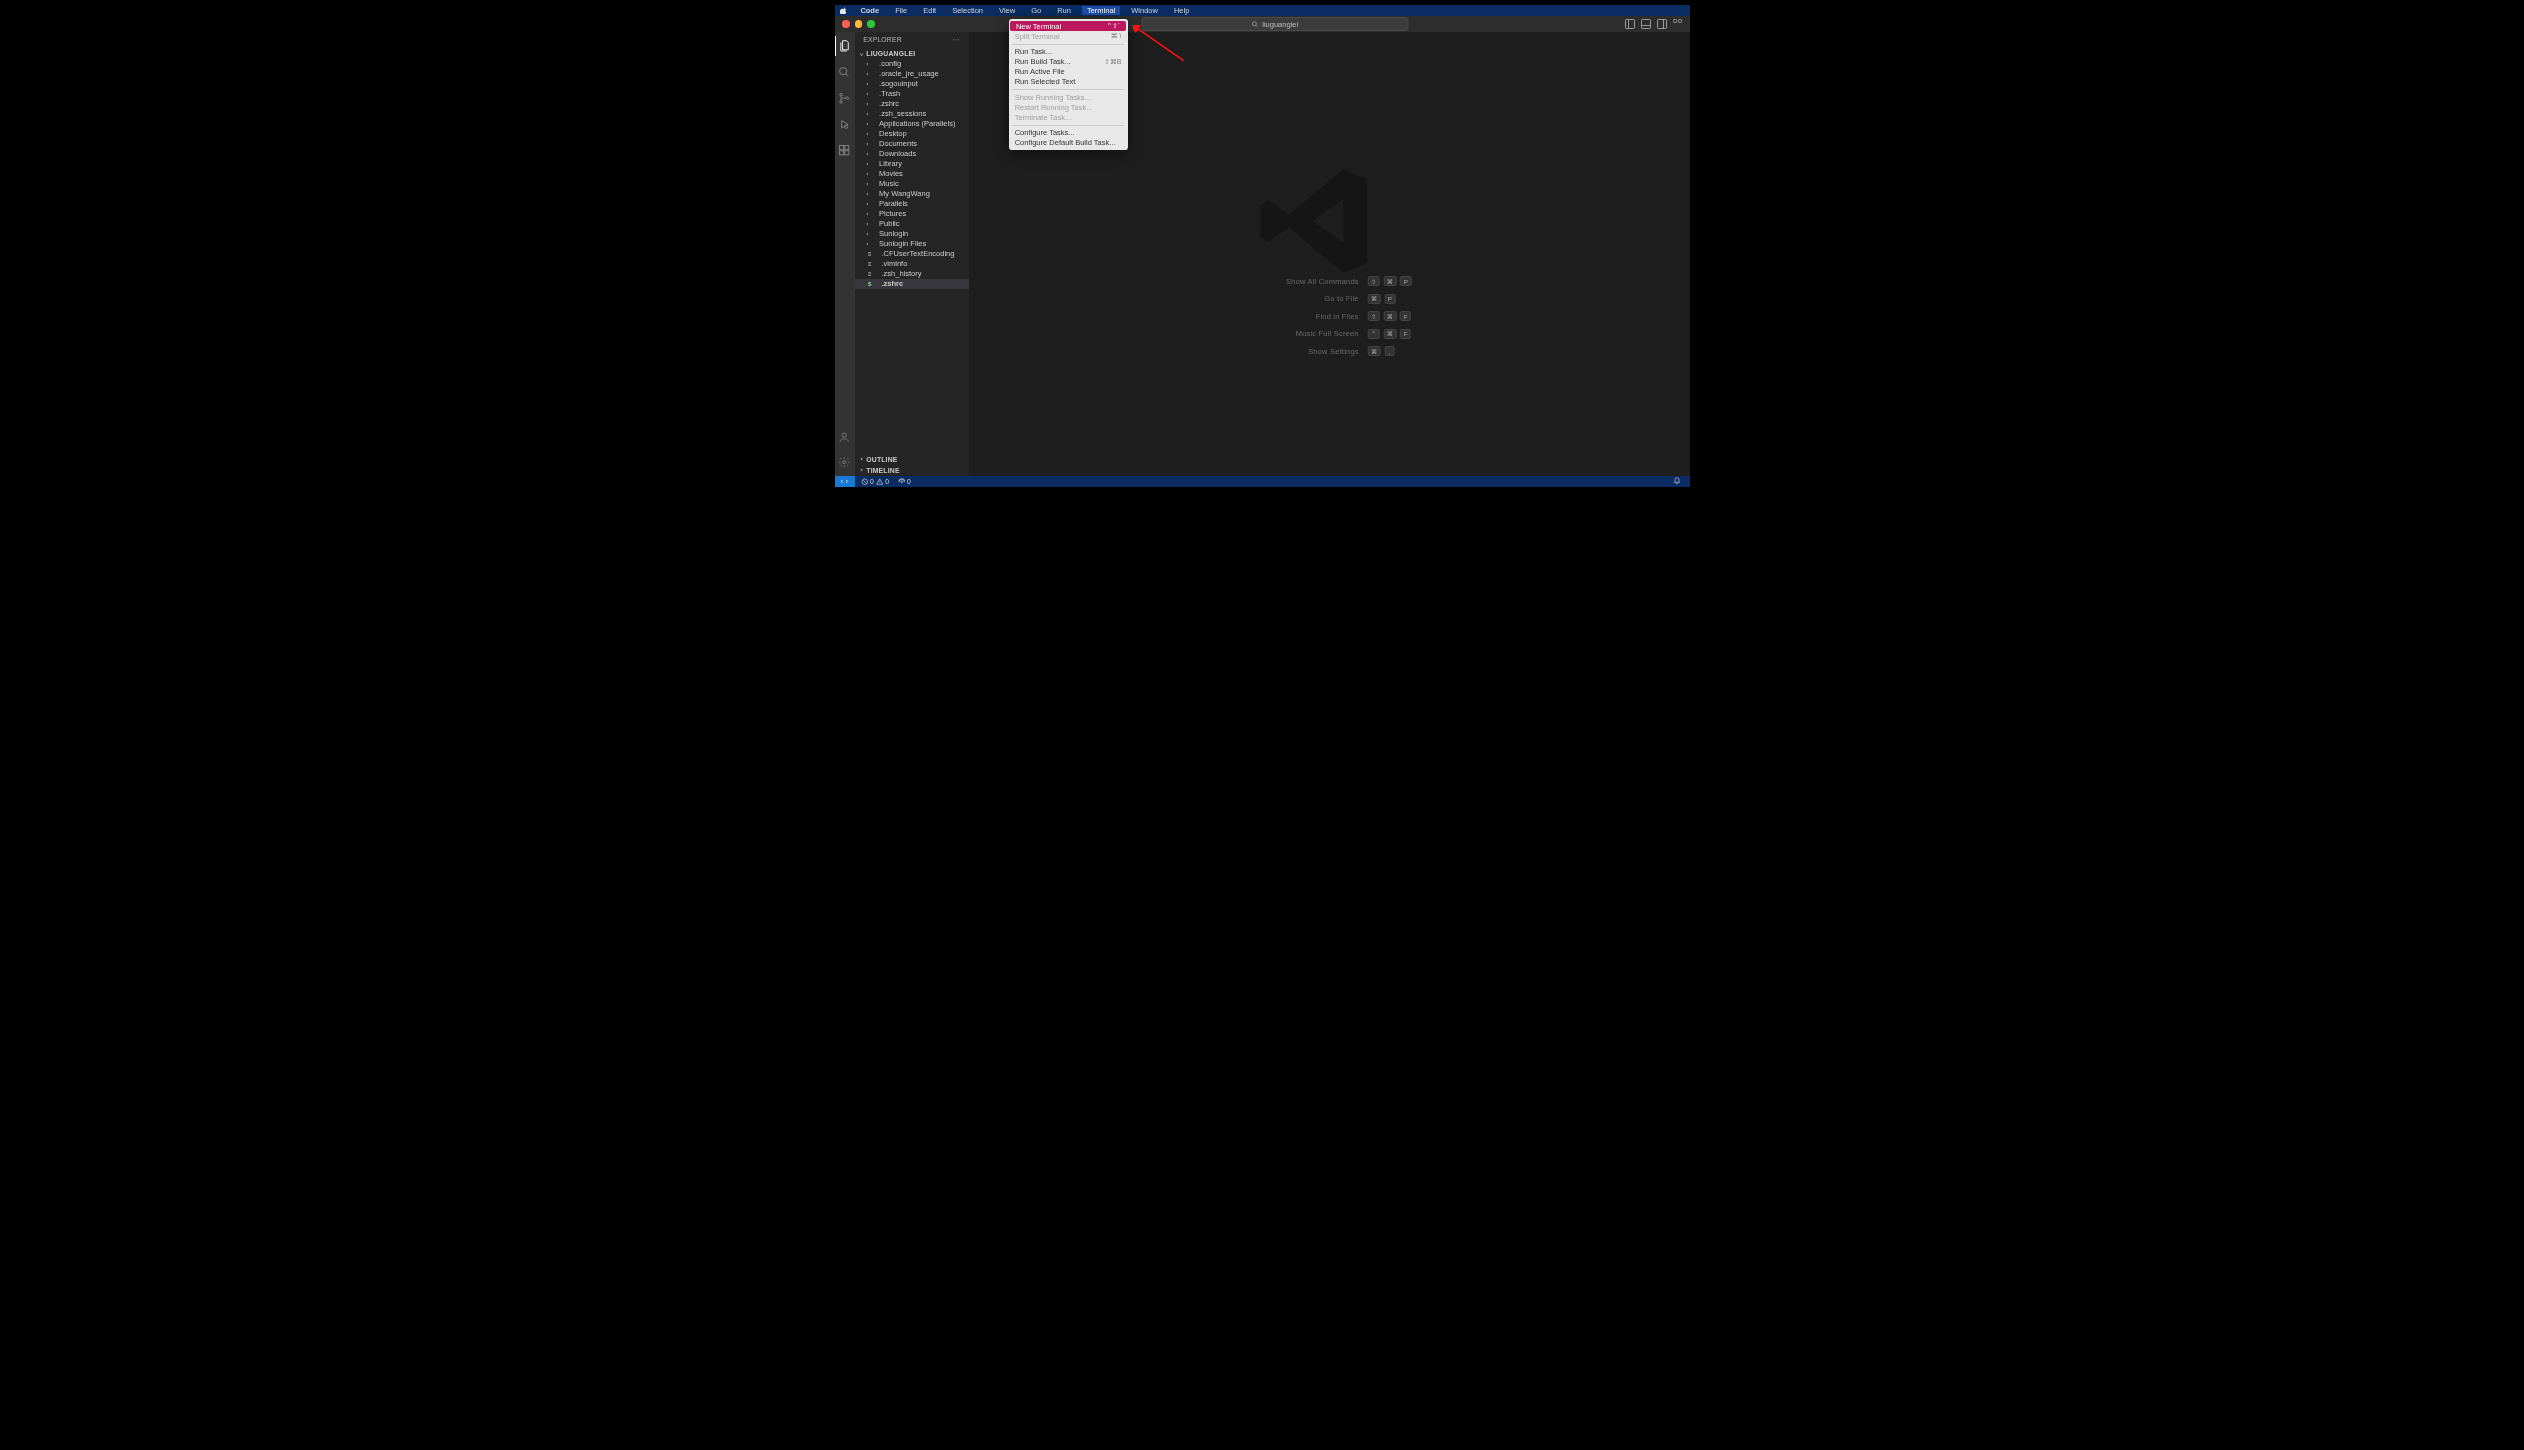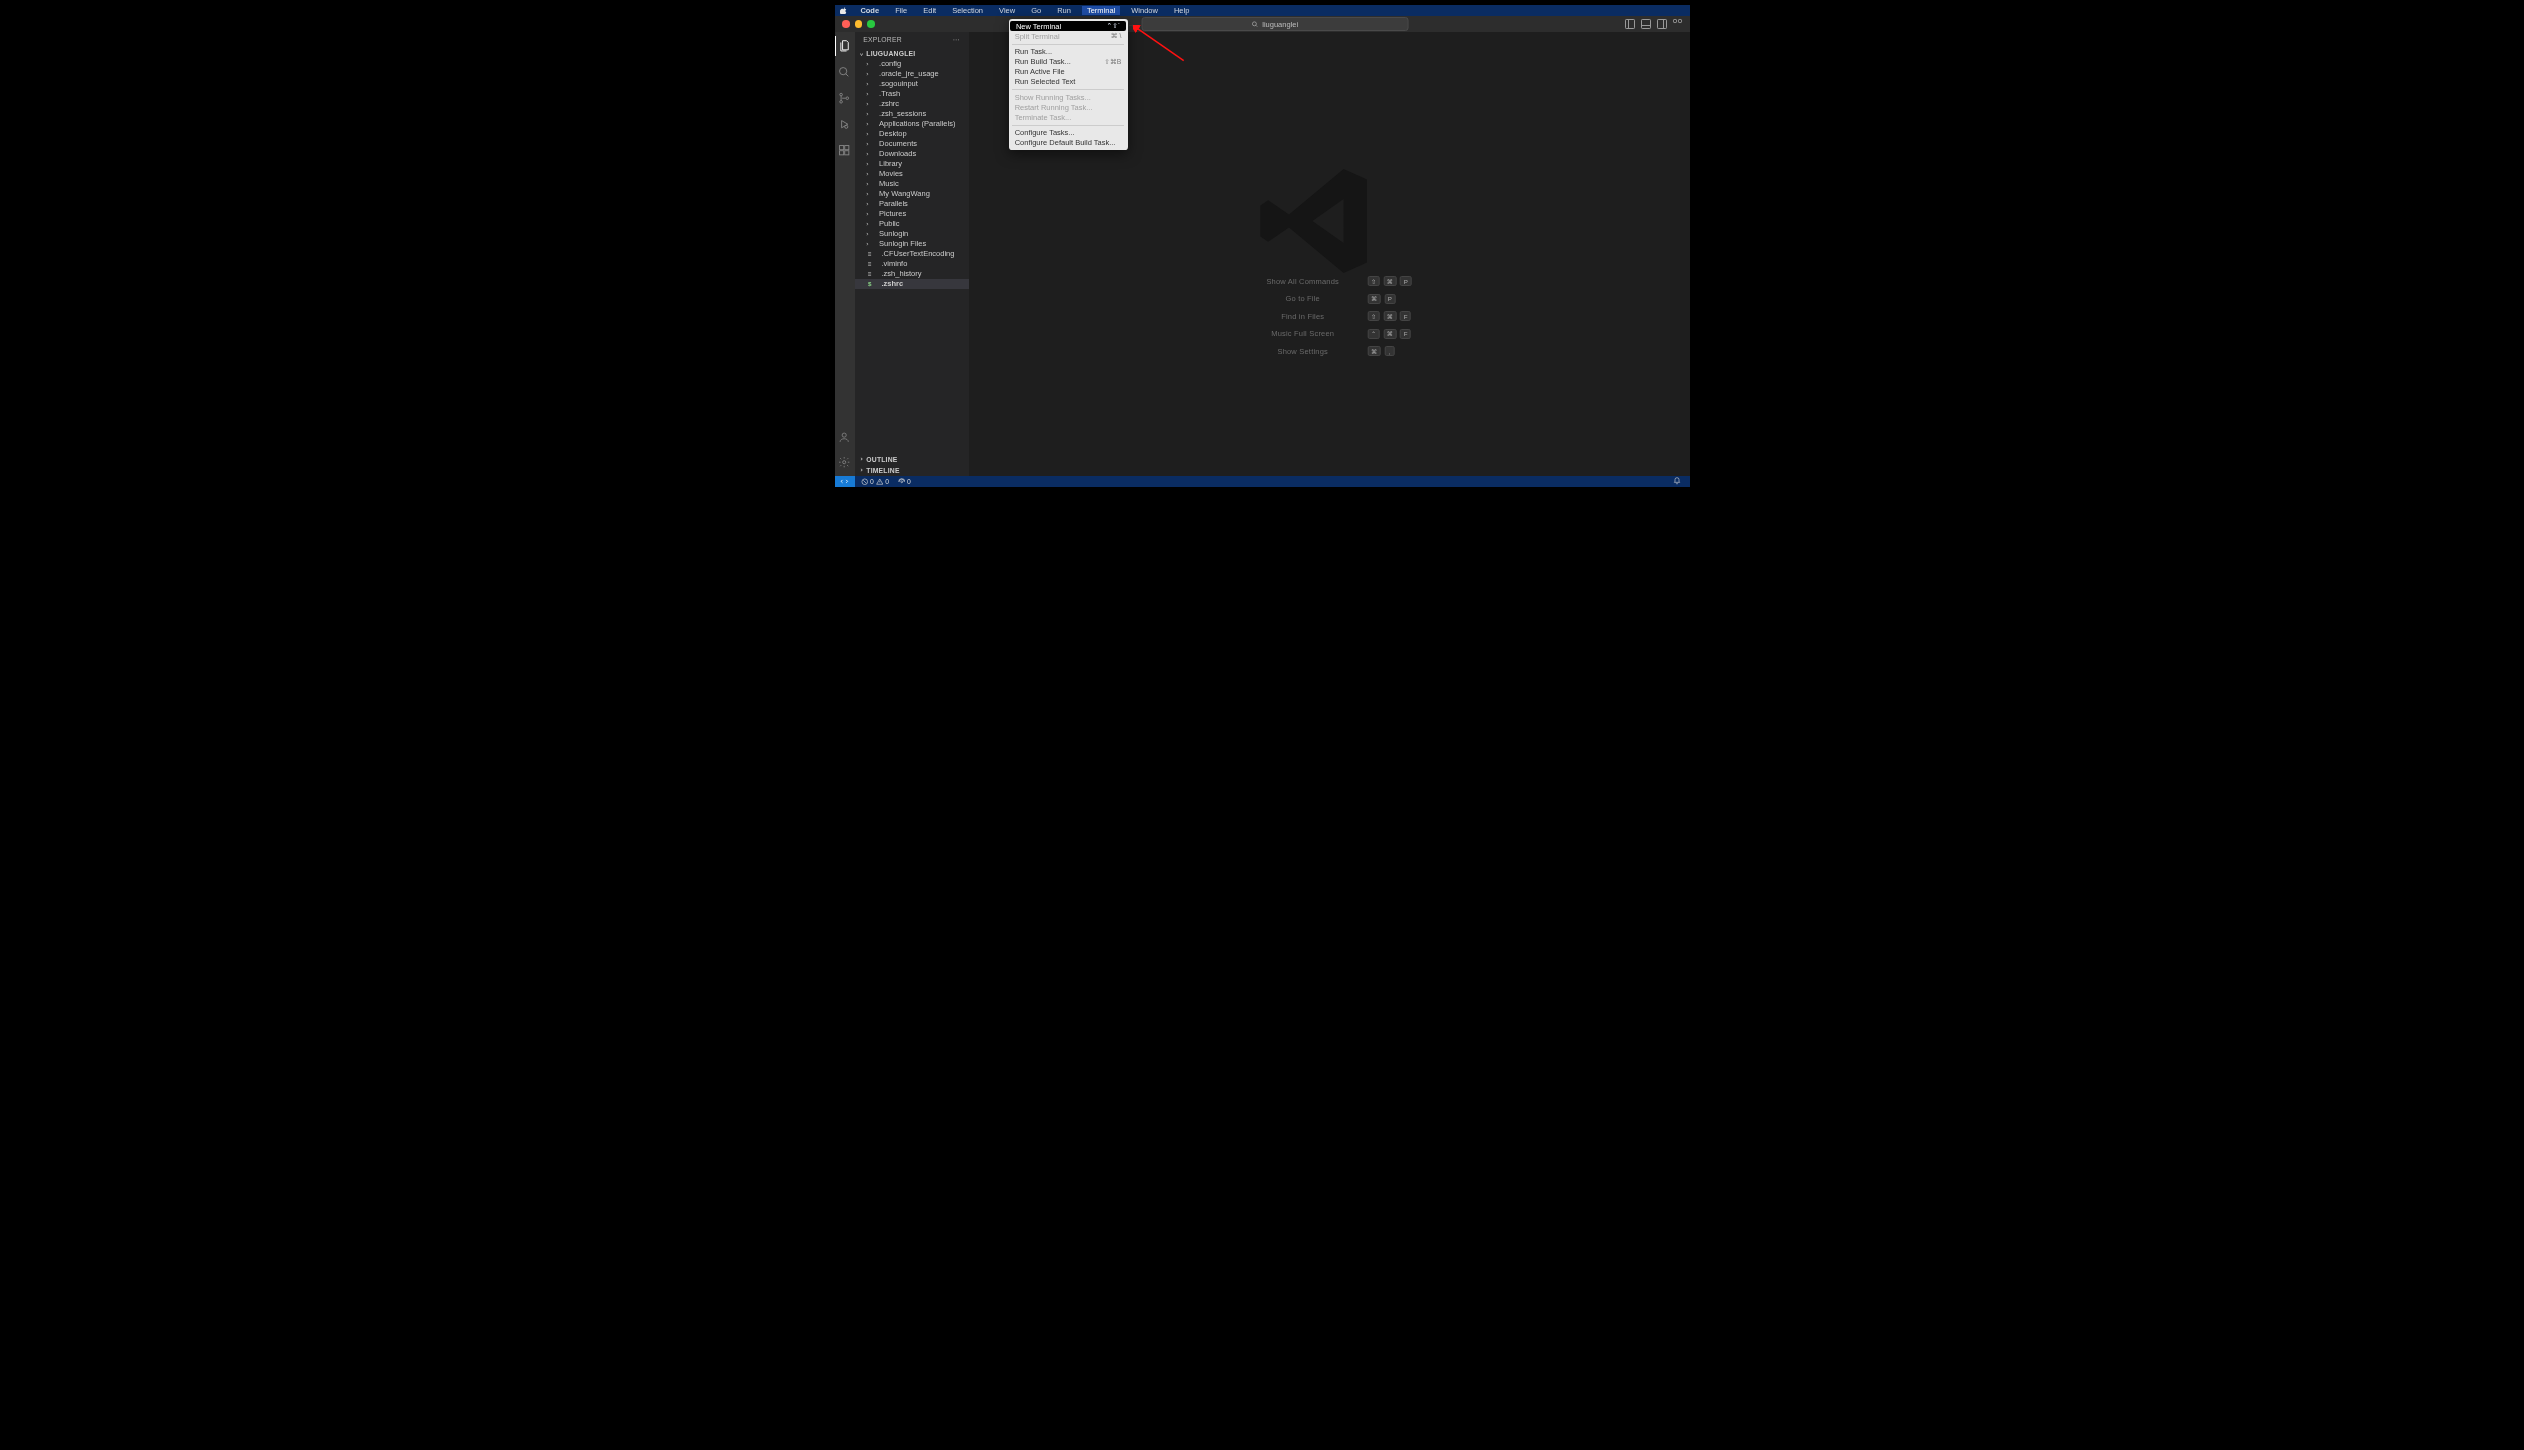--- a/index.html
+++ b/index.html
@@ -43,32 +43,32 @@
   .node{height:10px;display:flex;align-items:center;gap:9px;padding-left:10px;color:#ccc;font-size:7.5px;line-height:10px;white-space:nowrap;}
   .node .tw{width:5.6px;display:inline-flex;justify-content:center;color:#c5c5c5;font-size:6.2px;}
   .node.file{padding-left:12.4px;}
   .node.file .tw{width:5.6px;}
   .node.selected{background:#37373d;font-weight:bold;}
   .sb-section{height:11.2px;display:flex;align-items:center;gap:2.5px;padding-left:5px;color:#ccc;font-size:6.8px;font-weight:700;letter-spacing:0.2px;}
   .editor{flex:1;background:#1e1e1e;position:relative;}
   .welcome-logo{position:absolute;left:48%;top:28%;transform:translateX(-50%);}
   .welcome-hints{position:absolute;left:50%;top:55%;transform:translateX(-50%);display:flex;flex-direction:column;gap:7.5px;}
   .hint{display:flex;align-items:center;gap:8.7px;}
-  .hint-label{color:#6a6a6a;font-size:7.5px;min-width:112px;text-align:center;letter-spacing:0.2px;}
+  .hint-label{color:#6a6a6a;font-size:7.5px;min-width:112px;text-align:right;letter-spacing:0.2px;}
   .keys{display:flex;gap:3.7px;}
   .key{min-width:10px;height:10px;padding:0 2.5px;background:#333;border-radius:1.9px;border:0.6px solid #444;color:#aaa;font-size:6.2px;display:flex;align-items:center;justify-content:center;}
   
   .statusbar{height:11.2px;background:#0a2c62;color:#ddd;display:flex;align-items:center;font-size:6.8px;justify-content:space-between;padding-right:6.2px;}
   .statusbar .sl{display:flex;align-items:center;gap:3.7px;}
   .sb-remote{width:20px;height:11.2px;background:#177bd6;display:flex;align-items:center;justify-content:center;color:#fff;}
   .sb-item{display:flex;align-items:center;gap:1.9px;padding:0 2.5px;}
   
   .dropdown{position:absolute;left:199px;top:18.6px;width:119px;background:#e8e8e8;border-radius:3.1px;box-shadow:0 3.7px 12.4px rgba(0,0,0,.5);padding:2.5px 0;color:#333;font-size:7.5px;}
   .dd-item{height:10px;display:flex;align-items:center;justify-content:space-between;padding:0 6.2px;}
-  .dd-item.hl{background:#000000;color:#fff;margin:0 1.2px;border-radius:1.9px;}
+  .dd-item.hl{background:#be185d;color:#fff;margin:0 1.2px;border-radius:1.9px;}
   .dd-item.disabled{color:#a0a0a0;}
   .dd-sep{height:0.6px;background:#ccc;margin:2.5px 3.7px;}
   .dd-short{font-size:6.8px;color:#7a7a7a;}
   .dd-item.hl .dd-short{color:#e9f0ff;}
   
   .arrow{position:absolute;left:323px;top:25px;pointer-events:none;}
   .chev{font-family:monospace;}
   svg{display:block;}
 </style>
 </head>

